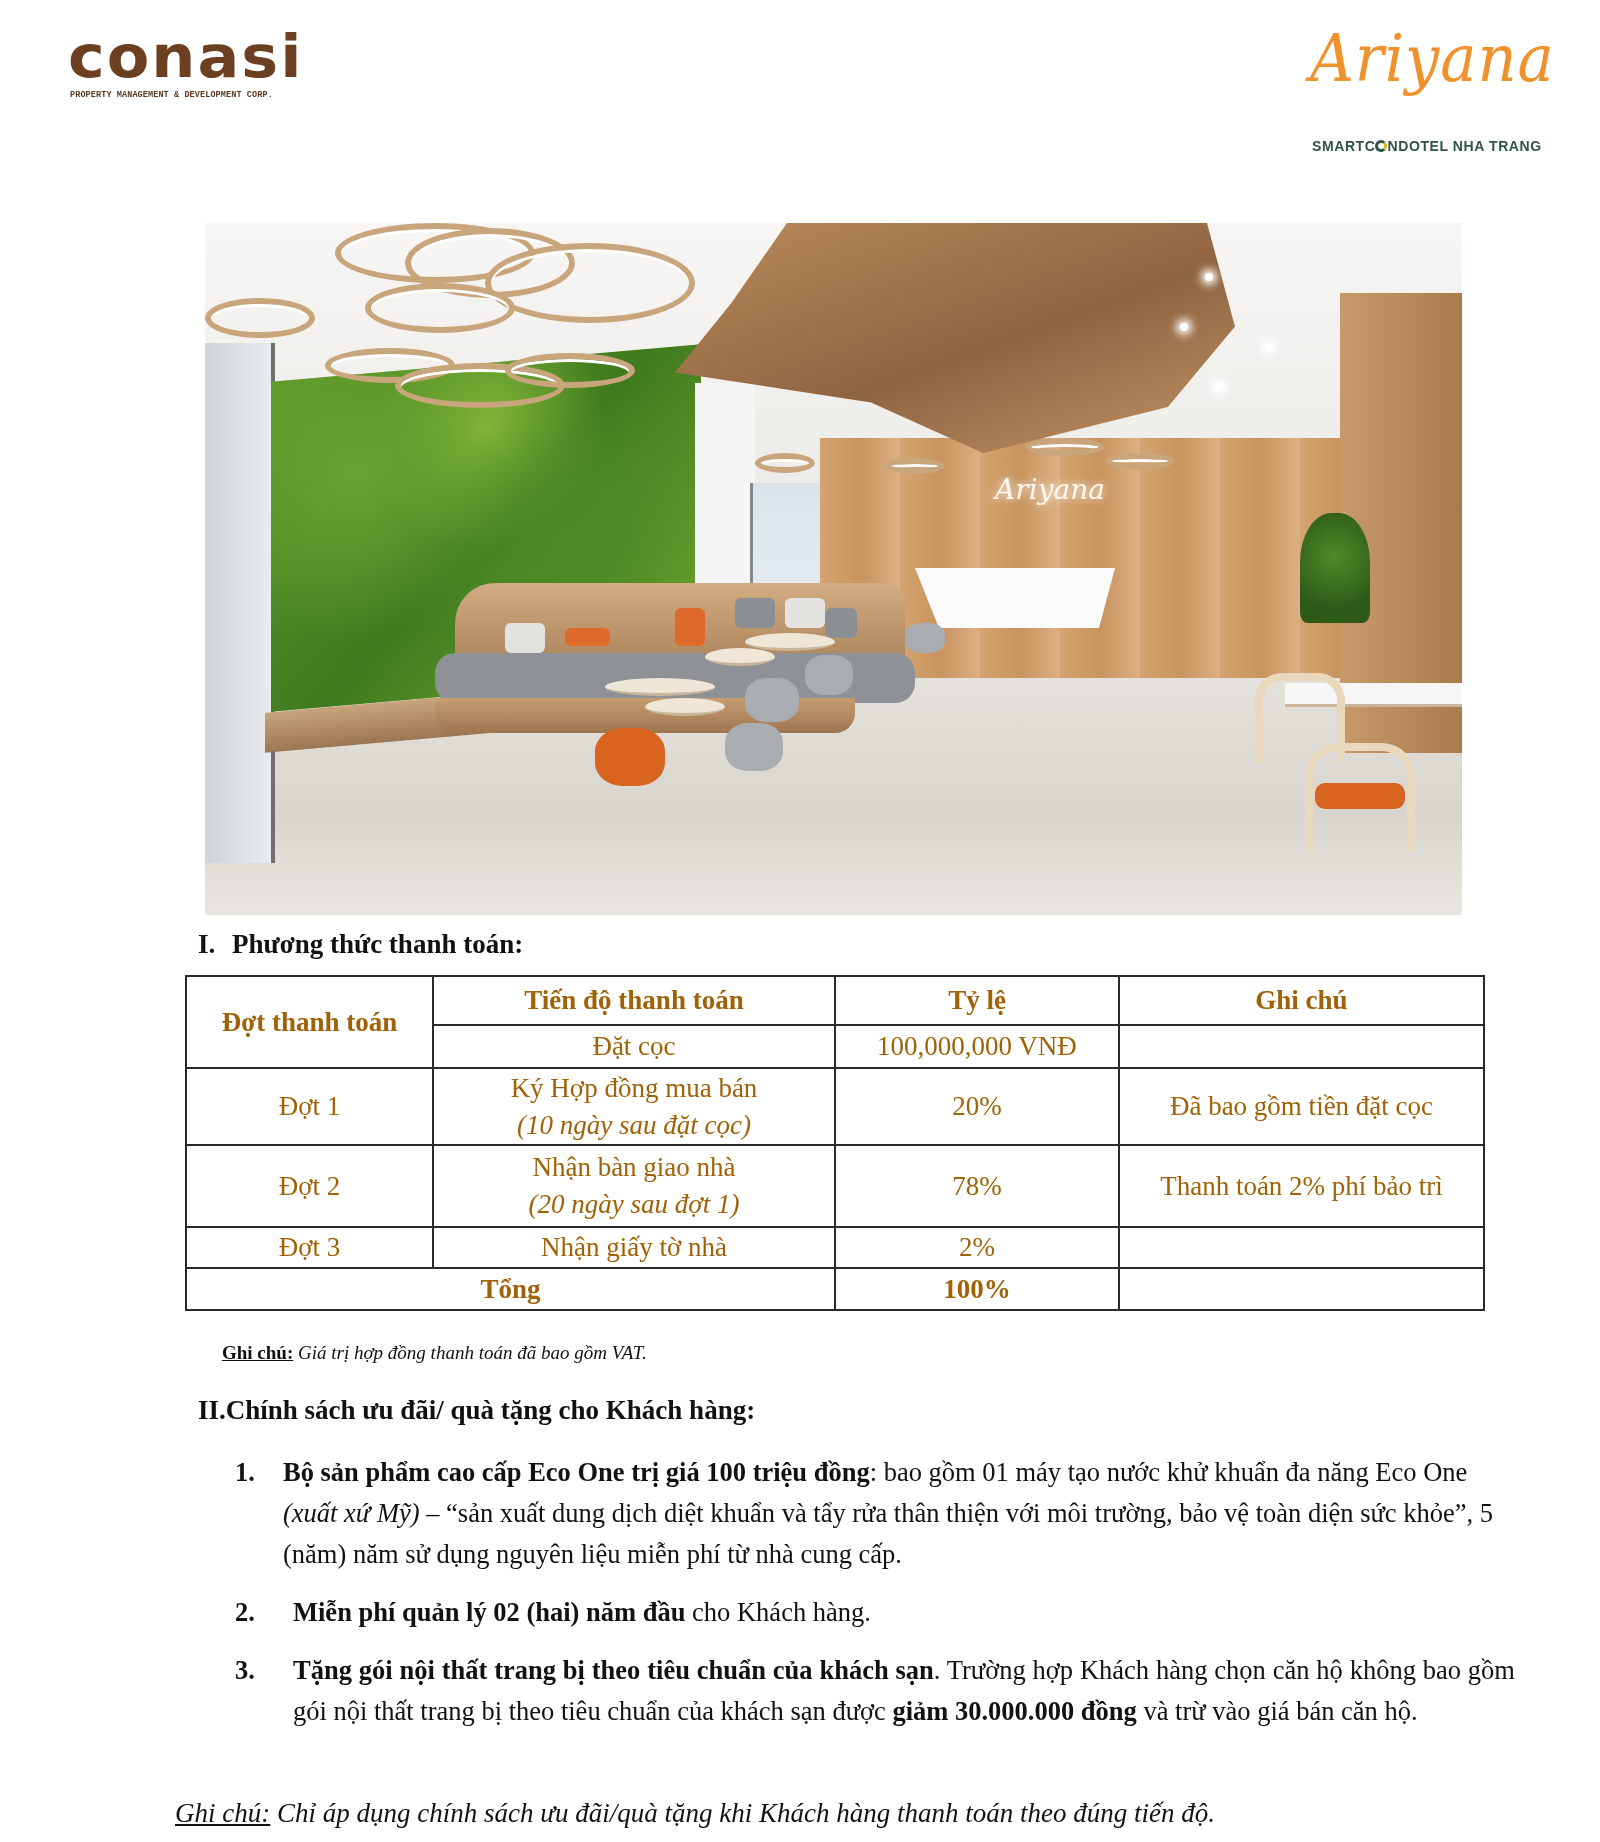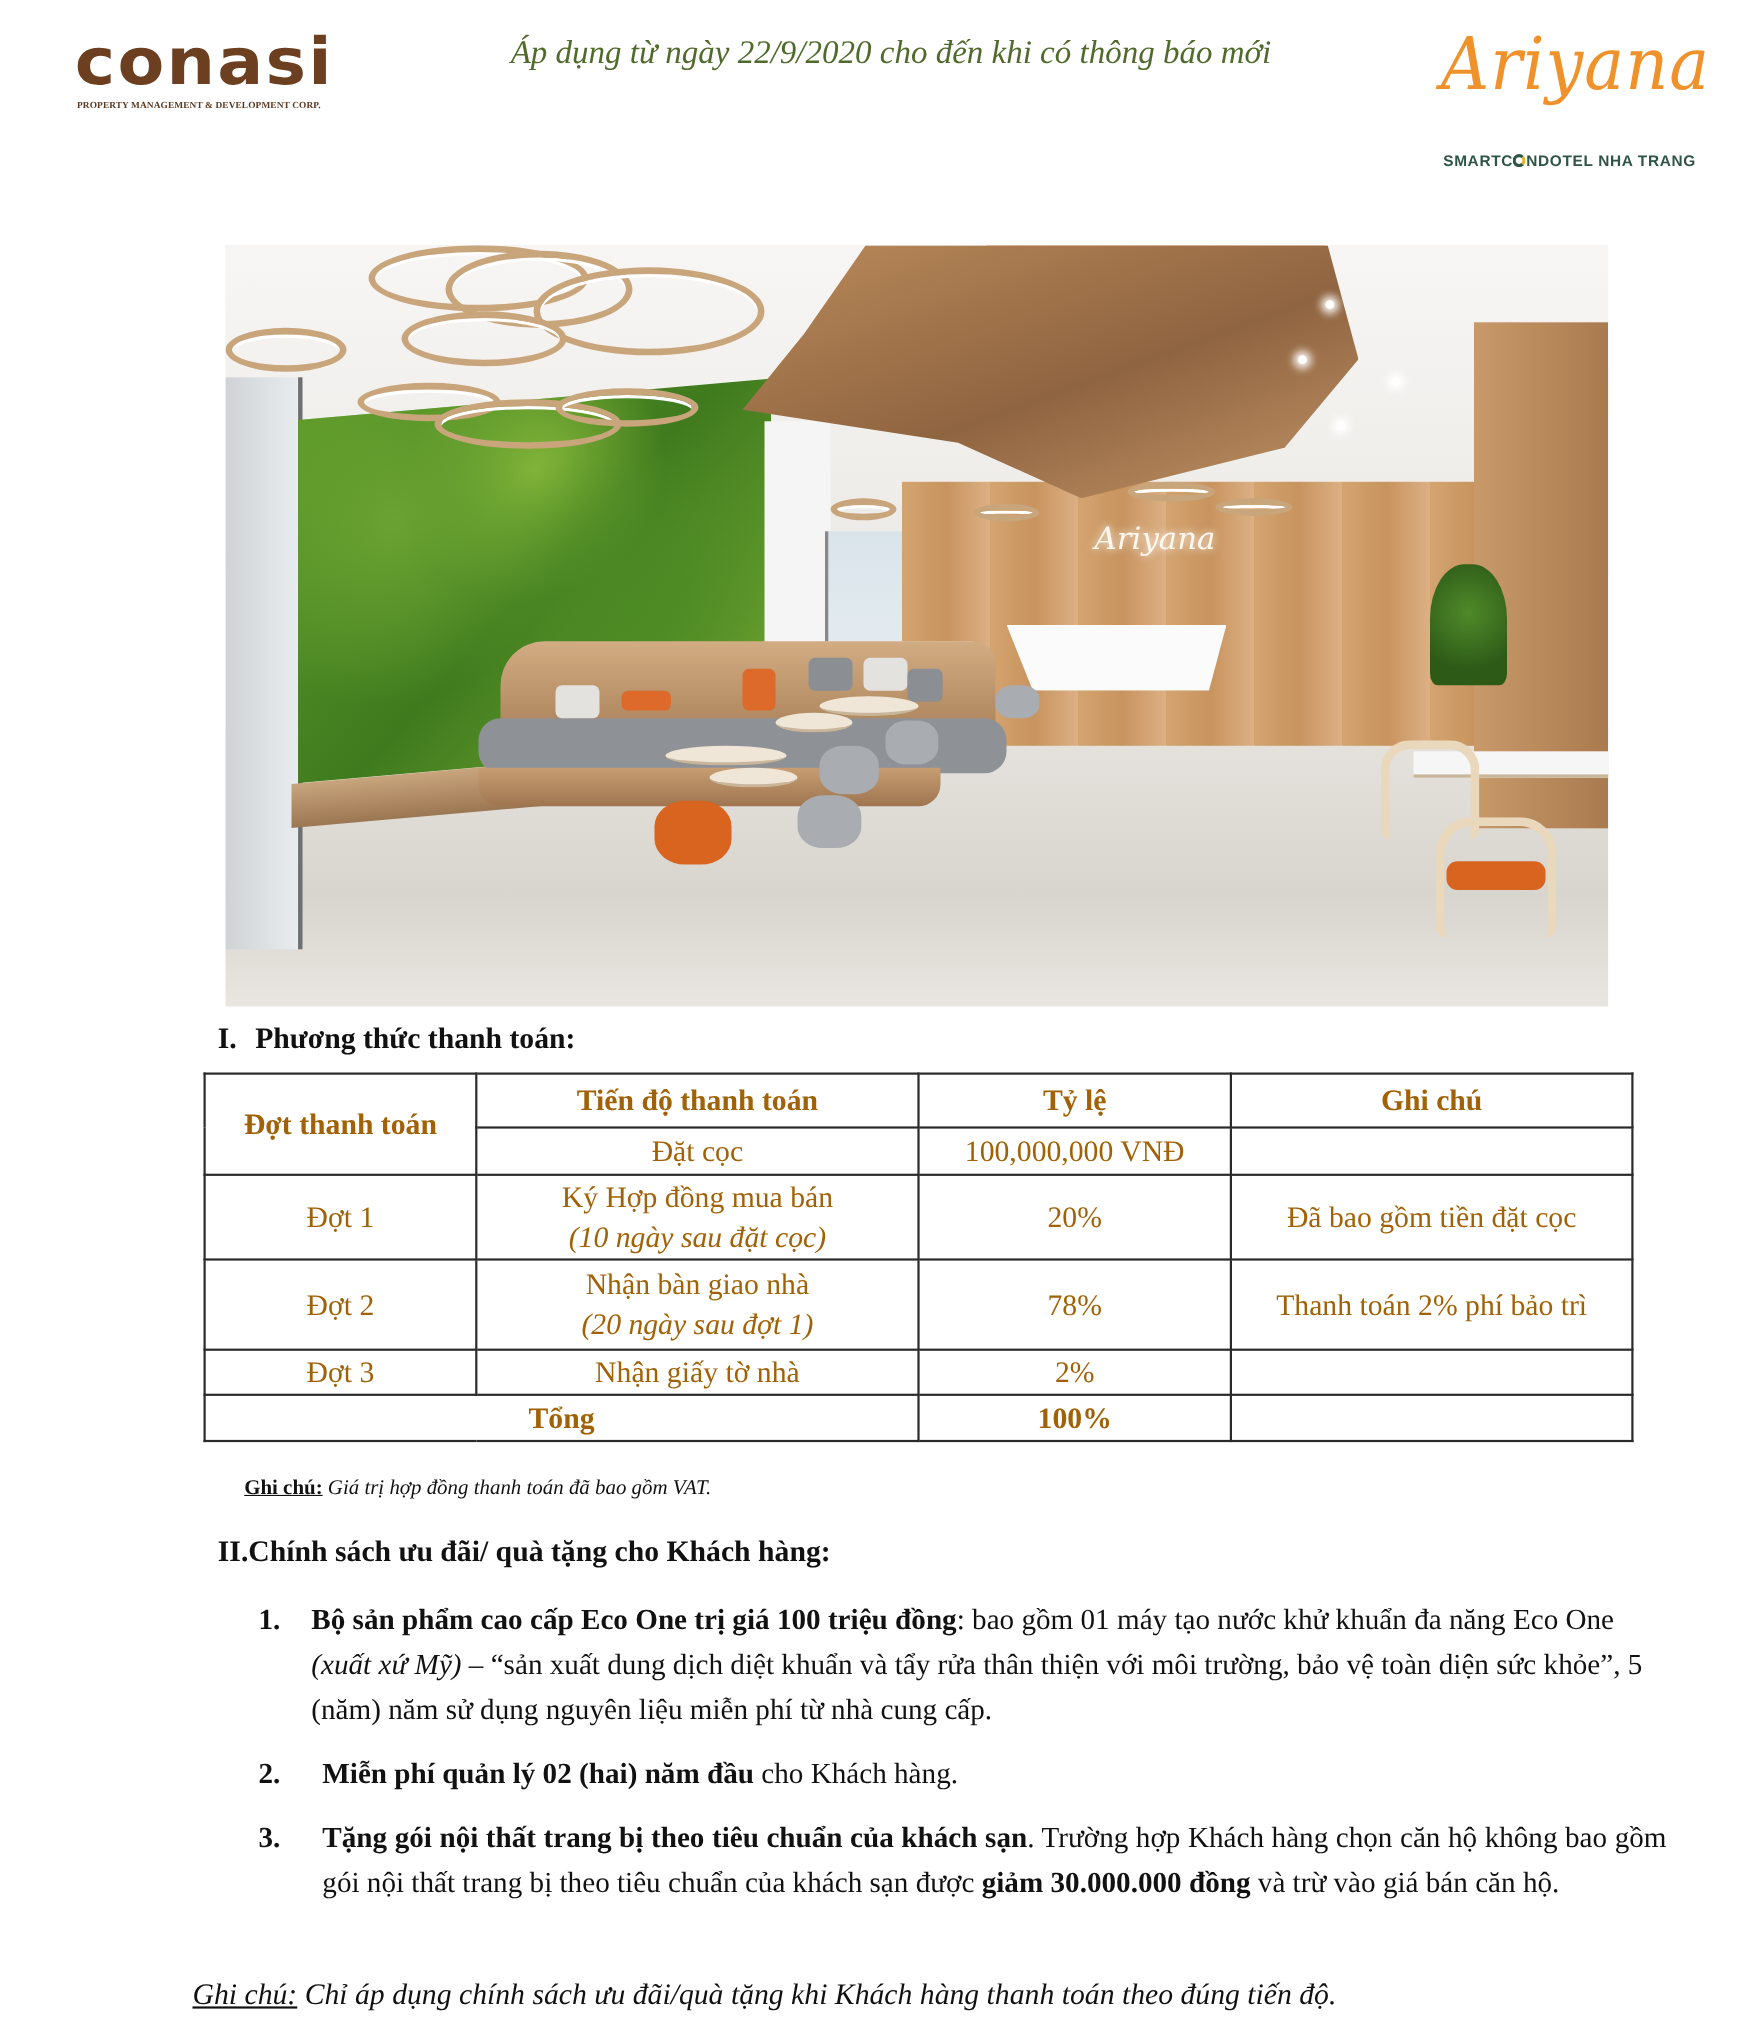--- a/index.html
+++ b/index.html
@@ -9,21 +9,21 @@
   
   .logo-conasi { position: absolute; left: 68px; top: 30px; width: 240px; height: 72px; }
   .logo-conasi .wordmark {
     position: absolute; left: 0; top: 0; width: 240px; height: 56px;
     font-family: "DejaVu Sans", "Liberation Sans", sans-serif; font-weight: bold;
     font-size: 62px; line-height: 56px; color: #6b3f1f; letter-spacing: 2px;
     transform: scaleY(0.95); transform-origin: top left;
   }
   .logo-conasi .tagline {
     position: absolute; left: 2px; top: 60px; width: 240px;
-    font-family: Liberation Serif, serif; font-weight: bold;
+    font-family: Liberation Mono, monospace; font-weight: bold;
     font-size: 8.5px; color: #5a3a22; letter-spacing: 0.1px; white-space: nowrap;
   }
 
   .title-block { position: absolute; left: 400px; top: 28px; width: 820px; text-align: center; }
   .title-main {
     font-family: "Liberation Serif", serif; font-size: 54px; line-height: 62px;
     color: #506a2c; letter-spacing: 1px; white-space: nowrap;
   }
   .title-sub {
     font-family: "Liberation Serif", serif; font-style: italic; font-size: 30px; line-height: 36px;
@@ -136,21 +136,20 @@
 </style>
 </head>
 <body>
 
 <div class="logo-conasi">
   <div class="wordmark">conasi</div>
   <div class="tagline">PROPERTY MANAGEMENT &amp; DEVELOPMENT CORP.</div>
 </div>
 
 <div class="title-block">
-  <div class="title-sub">Áp dụng từ ngày 22/9/2020 cho đến khi có thông báo mới</div>
 </div>
 
 <div class="logo-ariyana">
   <div class="script">Ariyana</div>
   <div class="sub"><span>SMARTC</span><span class="ring"></span><span>NDOTEL NHA TRANG</span></div>
 </div>
 
 <div class="photo">
   <div class="ph-ceiling"></div>
   <div class="ph-floor"></div>

